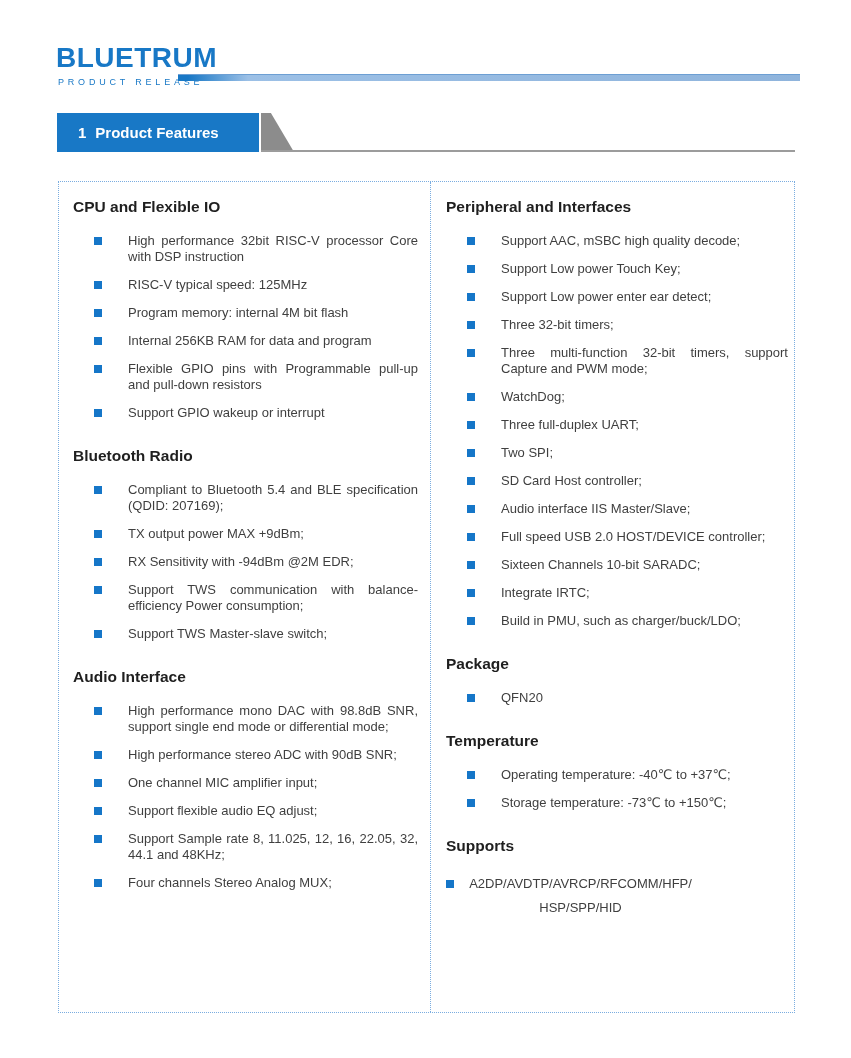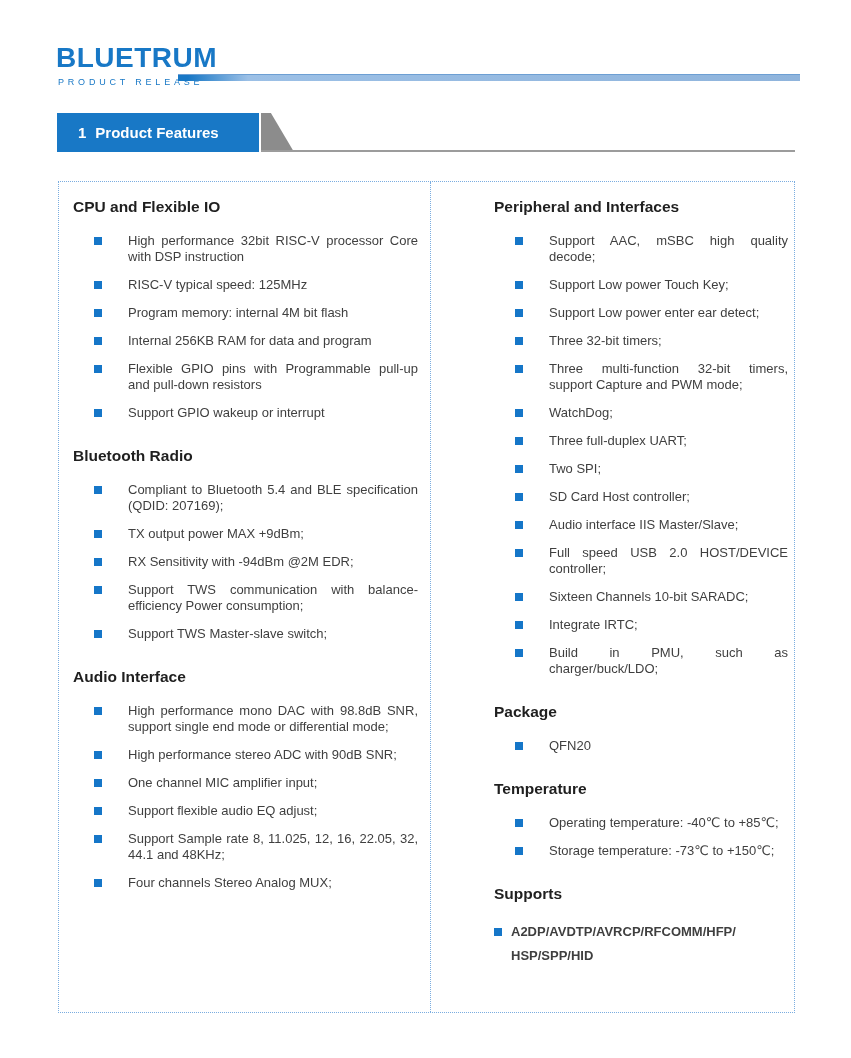--- a/index.html
+++ b/index.html
@@ -63,21 +63,20 @@
     position:absolute;left:261px;top:150px;
     width:534px;height:2px;
     background:var(--rule-gray);
   }
   
   .features-box{
     position:absolute;left:58px;top:181px;
     width:737px;height:832px;
     border:1px dotted var(--border-blue);
     display:flex;
-    gap:48px;
   }
   .col{height:100%;}
   .col-left{
     width:372px;
     border-right:1px dotted var(--border-blue);
     padding:15px 12px 0 14px;
   }
   .col-right{
     flex:1;
     padding:15px 6px 0 15px;
@@ -100,25 +99,24 @@
     text-align:justify;
   }
   .feature-list li .bullet{
     position:absolute;left:21px;top:3.5px;
     width:8px;height:8px;
     background:var(--bullet-blue);
   }
   
   .feature-list.compact li{
     padding-left:17px;
-    text-align:left;
+    text-align:center;
     line-height:24px;
     width:252px;
     margin-bottom:8px;
-    font-weight:bold;
   }
   .feature-list.compact li .bullet{
     left:0;top:8px;
   }
 </style>
 </head>
 <body>
 
 <div class="page">
 
@@ -179,21 +177,21 @@
           <li><span class="bullet"></span><span class="txt">Sixteen Channels 10-bit SARADC;</span></li>
           <li><span class="bullet"></span><span class="txt">Integrate IRTC;</span></li>
           <li><span class="bullet"></span><span class="txt">Build in PMU, such as charger/buck/LDO;</span></li>
         </ul>
         <h3 class="section-title">Package</h3>
         <ul class="feature-list">
           <li><span class="bullet"></span><span class="txt">QFN20</span></li>
         </ul>
         <h3 class="section-title">Temperature</h3>
         <ul class="feature-list">
-          <li><span class="bullet"></span><span class="txt">Operating temperature: -40℃ to +85℃;</span></li>
+          <li><span class="bullet"></span><span class="txt">Operating temperature: -40℃ to +37℃;</span></li>
           <li><span class="bullet"></span><span class="txt">Storage temperature: -73℃ to +150℃;</span></li>
         </ul>
         <h3 class="section-title">Supports</h3>
         <ul class="feature-list compact">
           <li><span class="bullet"></span><span class="txt">A2DP/<wbr>AVDTP/<wbr>AVRCP/<wbr>RFCOMM/<wbr>HFP/<wbr>HSP/<wbr>SPP/<wbr>HID</span></li>
         </ul>
       </div>
   </div>
 
 </div>

